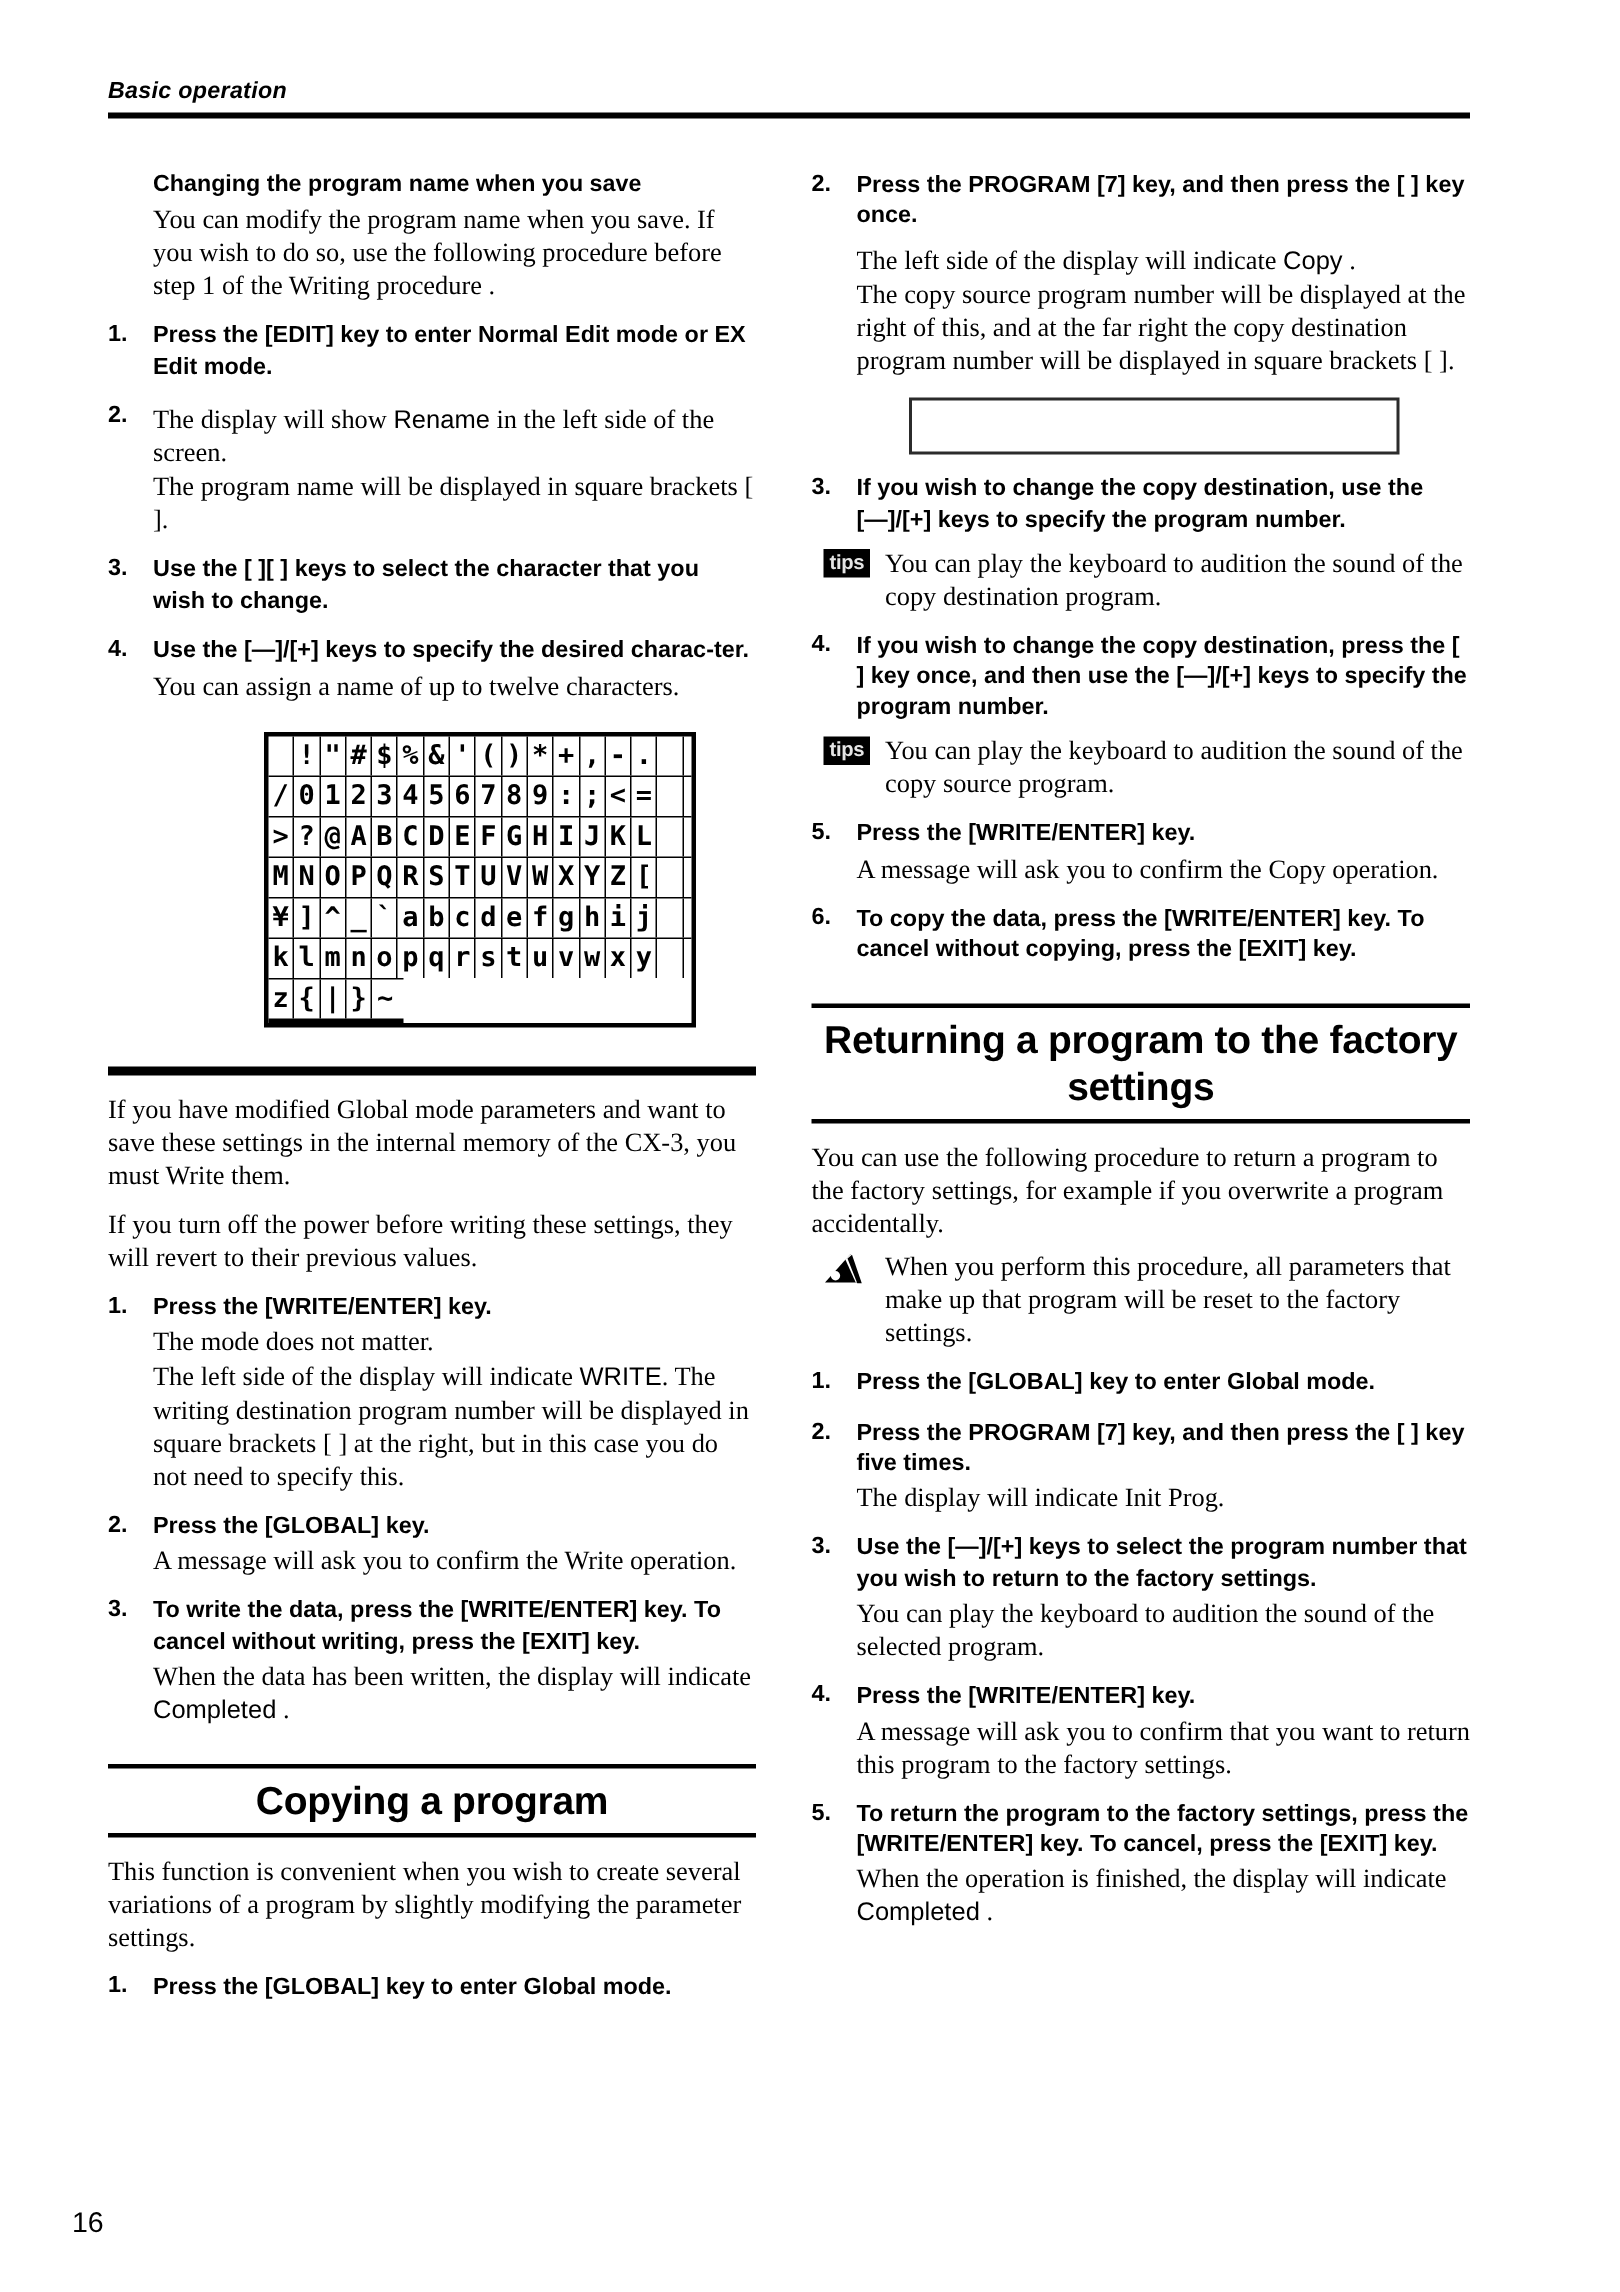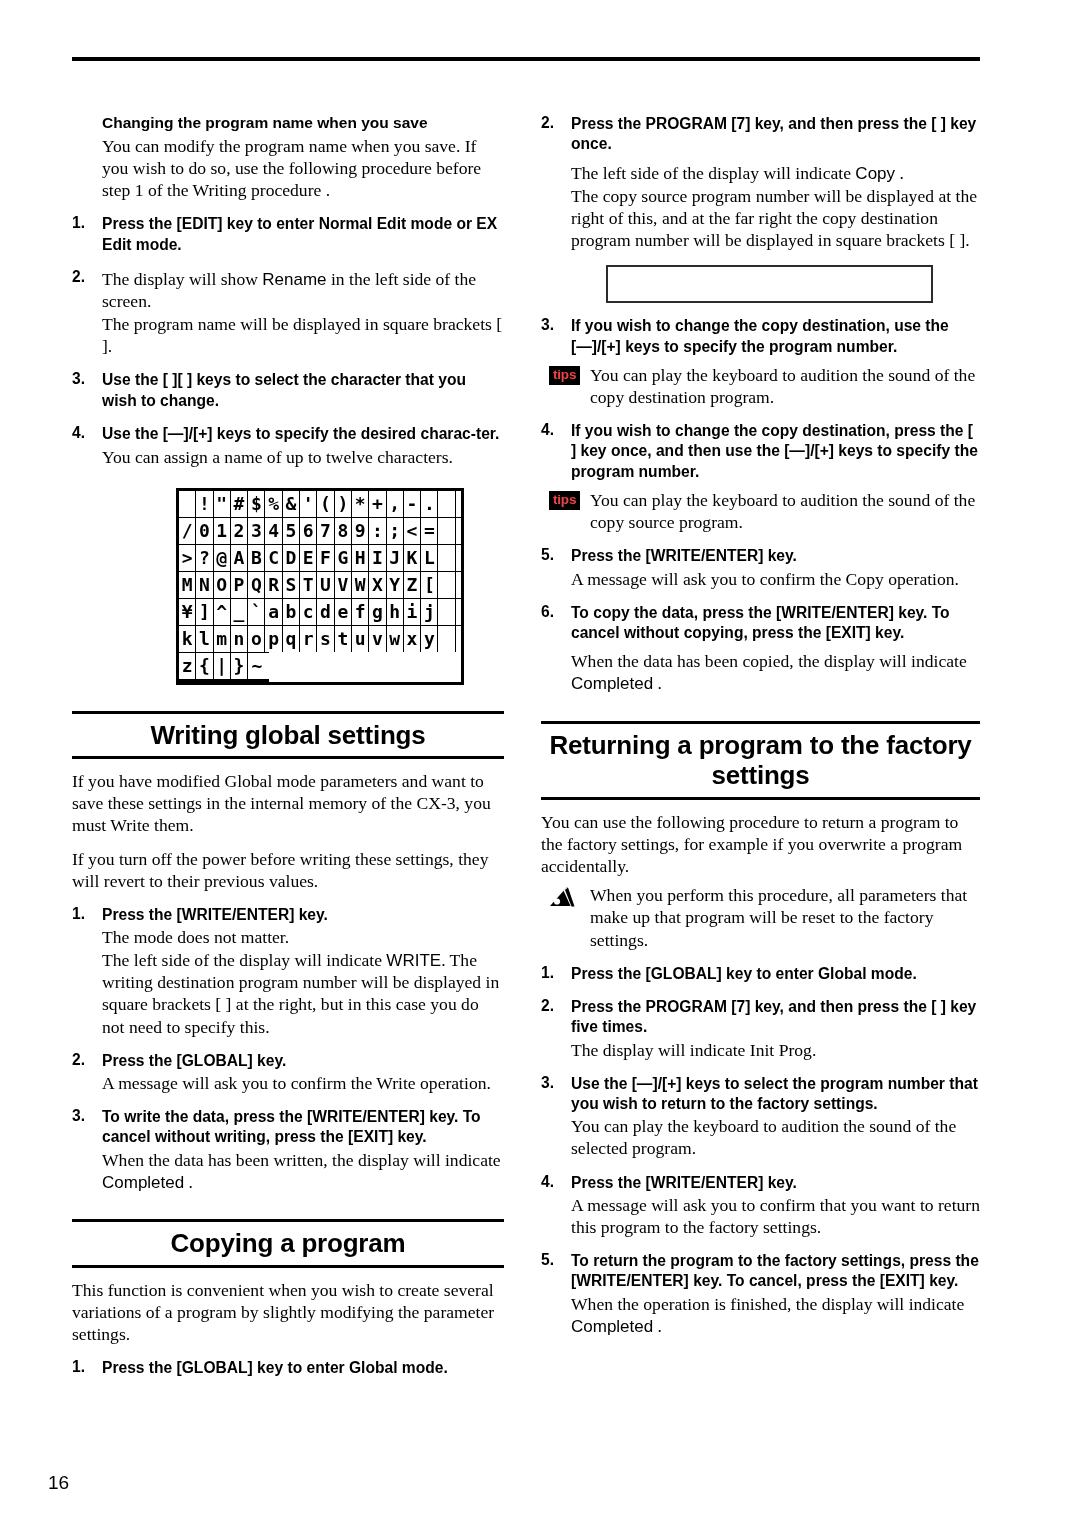--- a/index.html
+++ b/index.html
@@ -109,21 +109,21 @@
     padding-left: 49px;
     margin: 7px 0 0 0;
     font-size: 17.6px;
     line-height: 1.255;
   }
   .tips-badge {
     position: absolute;
     left: 8px;
     top: 2px;
     background: #000;
-    color: #ef4444;
+    color: #e5e5e5;
     font-family: "Liberation Sans", sans-serif;
     font-weight: bold;
     font-size: 13.5px;
     line-height: 16px;
     padding: 1px 4px 2px 4px;
     letter-spacing: -0.2px;
   }
   .note-icon {
     position: absolute;
     left: 6px;
@@ -198,20 +198,21 @@
     top: 1472px;
     font-family: "Liberation Sans", sans-serif;
     font-weight: normal;
     font-size: 19px;
   }
 </style>
 </head>
 <body>
 
 <div id="running-header">
+  <div class="rh-text">Basic operation</div>
   <div class="rh-rule"></div>
 </div>
 
 <div id="content">
 
   <div class="col" id="col-left">
 
     <div>
       <div class="sub-head">Changing the program name when you save</div>
       <p class="para">You can modify the program name when you save. If you wish to do so, use the following procedure before step 1 of the Writing procedure .</p>
@@ -354,21 +355,20 @@
             <div class="cc-cell">{</div>
             <div class="cc-cell">|</div>
             <div class="cc-cell">}</div>
             <div class="cc-cell">~</div>
           </div>
         </div>
     </div>
 
     <div class="section">
       <div class="rule-top"></div>
-      <h2>Writing global settings</h2>
       <div class="rule-bot"></div>
     </div>
     <div class="section-body">
       <p class="para-flush">If you have modified Global mode parameters and want to save these settings in the internal memory of the CX-3, you must Write them.</p>
       <p class="para-flush">If you turn off the power before writing these settings, they will revert to their previous values.</p>
 
       <div class="step">
         <span class="num">1.</span>
         <p class="bold-line">Press the [WRITE/ENTER] key.</p>
         <p class="body">The mode does not matter.</p>
@@ -434,21 +434,20 @@
 
     <div class="step">
       <span class="num">5.</span>
       <p class="bold-line">Press the [WRITE/ENTER] key.</p>
       <p class="body">A message will ask you to confirm the Copy operation.</p>
     </div>
 
     <div class="step">
       <span class="num">6.</span>
       <p class="bold-line">To copy the data, press the [WRITE/ENTER] key. To cancel without copying, press the [EXIT] key.</p>
-      <p class="body gap"><span>When the data has been copied, the display will indicate </span><span class="lcd">Completed</span><span> .</span></p>
     </div>
 
     <div class="section">
       <div class="rule-top"></div>
       <h2>Returning a program to the factory settings</h2>
       <div class="rule-bot"></div>
     </div>
     <div class="section-body">
       <p class="para-flush" style="margin-bottom:1px">You can use the following procedure to return a program to the factory settings, for example if you overwrite a program accidentally.</p>
 

